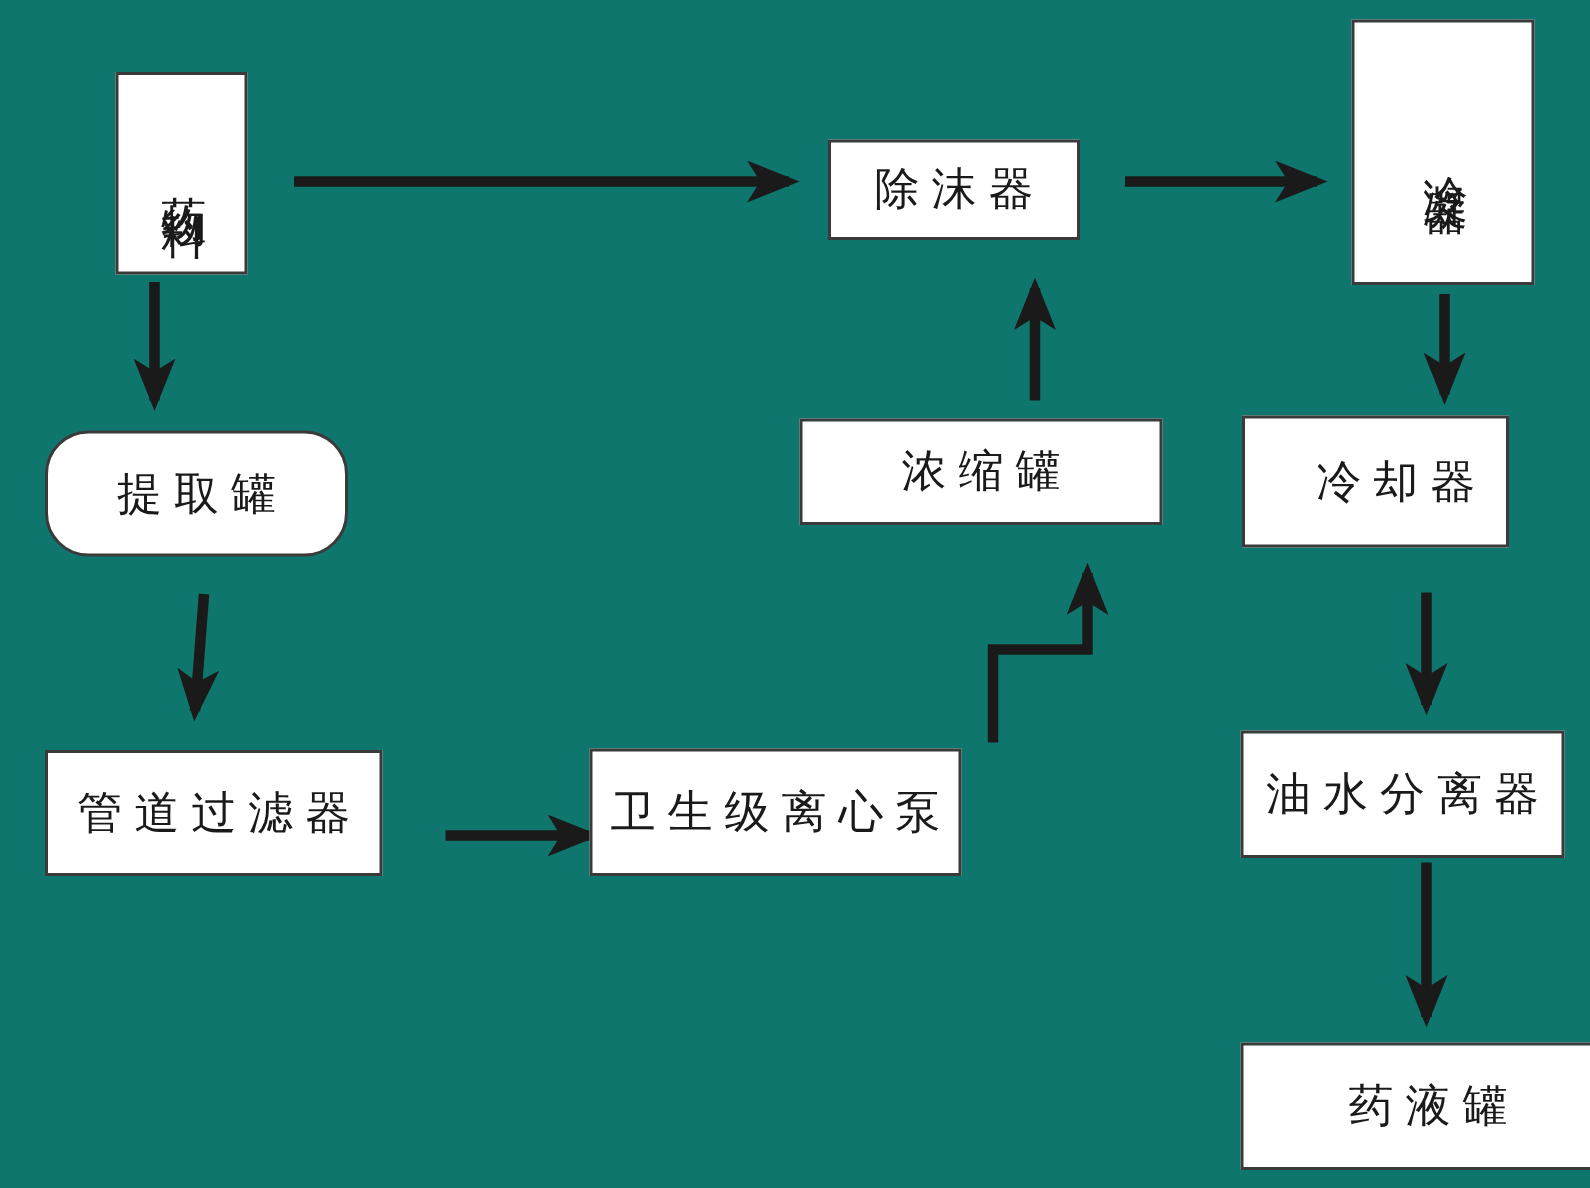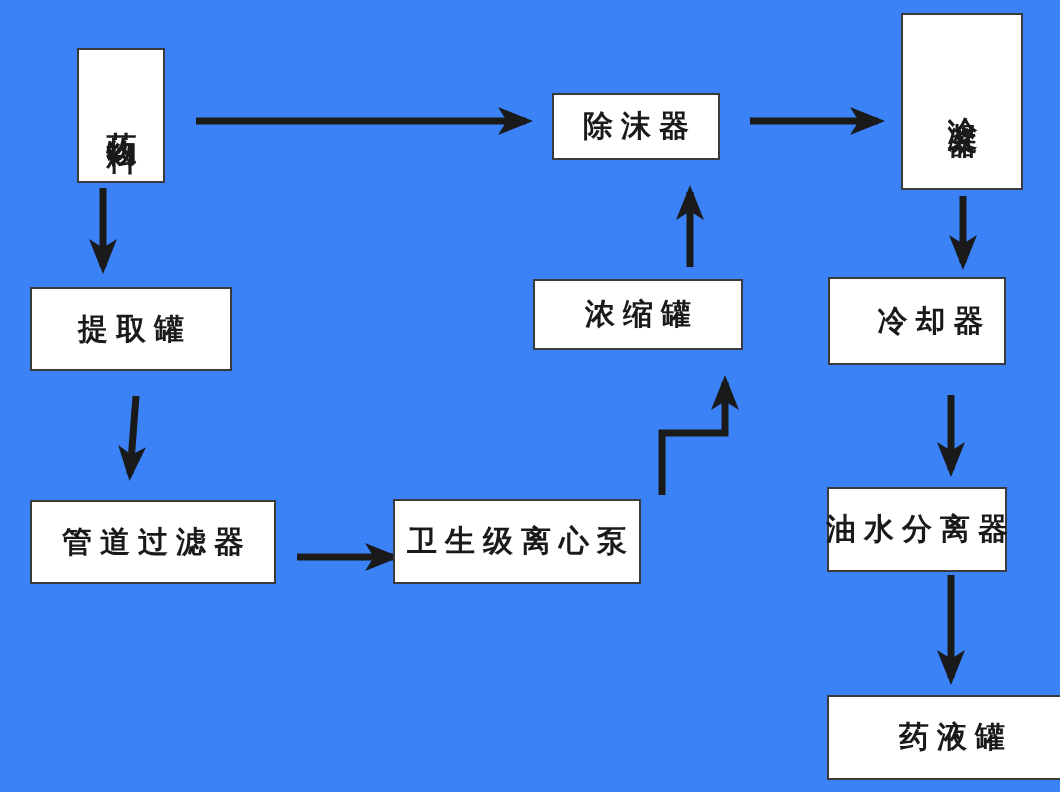--- a/index.html
+++ b/index.html
@@ -5,23 +5,22 @@
   html, body {
     margin: 0;
     padding: 0;
     background: #ffffff;
     font-family: "Liberation Serif", "DejaVu Serif", serif;
   }
   .canvas {
     position: relative;
     width: 1060px;
     height: 792px;
-    background: #3b82f6;
+    background: #0f766e;
     overflow: hidden;
-    font-weight: bold;
   }
   .arrows-layer {
     position: absolute;
     left: 0;
     top: 0;
     width: 1060px;
     height: 792px;
   }
   .node {
     position: absolute;
@@ -40,26 +39,26 @@
   .node.vertical {
     writing-mode: vertical-rl;
     text-orientation: upright;
     letter-spacing: 6px;
     text-indent: 0;
   }
   
   .n-material    { left: 77px;  top: 48px;  width: 88px;  height: 135px; }
   .n-demister    { left: 552px; top: 93px;  width: 168px; height: 67px;  }
   .n-condenser   { left: 901px; top: 13px;  width: 122px; height: 177px; }
-  .n-extract     { left: 30px;  top: 287px; width: 202px; height: 84px;  }
-  .n-concentrate { left: 533px; top: 279px; width: 210px; height: 71px;  }
+  .n-extract     { left: 30px;  top: 287px; width: 202px; height: 84px; border-radius: 29px;  }
+  .n-concentrate { left: 533px; top: 279px; width: 242px; height: 71px;  }
   .n-cooler      { left: 828px; top: 277px; width: 178px; height: 88px; padding-left: 27px;  }
-  .n-filter      { left: 30px;  top: 500px; width: 246px; height: 84px;  }
+  .n-filter      { left: 30px;  top: 500px; width: 225px; height: 84px;  }
   .n-pump        { left: 393px; top: 499px; width: 248px; height: 85px;  }
-  .n-separator   { left: 827px; top: 487px; width: 180px; height: 85px;  }
+  .n-separator   { left: 827px; top: 487px; width: 216px; height: 85px;  }
   .n-tank        { left: 827px; top: 695px; width: 250px; height: 85px;  }
 </style>
 </head>
 <body>
 
 <div class="canvas">
 
   <svg class="arrows-layer" width="1060" height="792" viewBox="0 0 1060 792" fill="none" stroke="#1a1a1a" stroke-width="7" stroke-linejoin="miter">
     <defs>
       <marker id="ah" viewBox="0 0 10 8" refX="8" refY="4" markerWidth="5" markerHeight="4" orient="auto">

